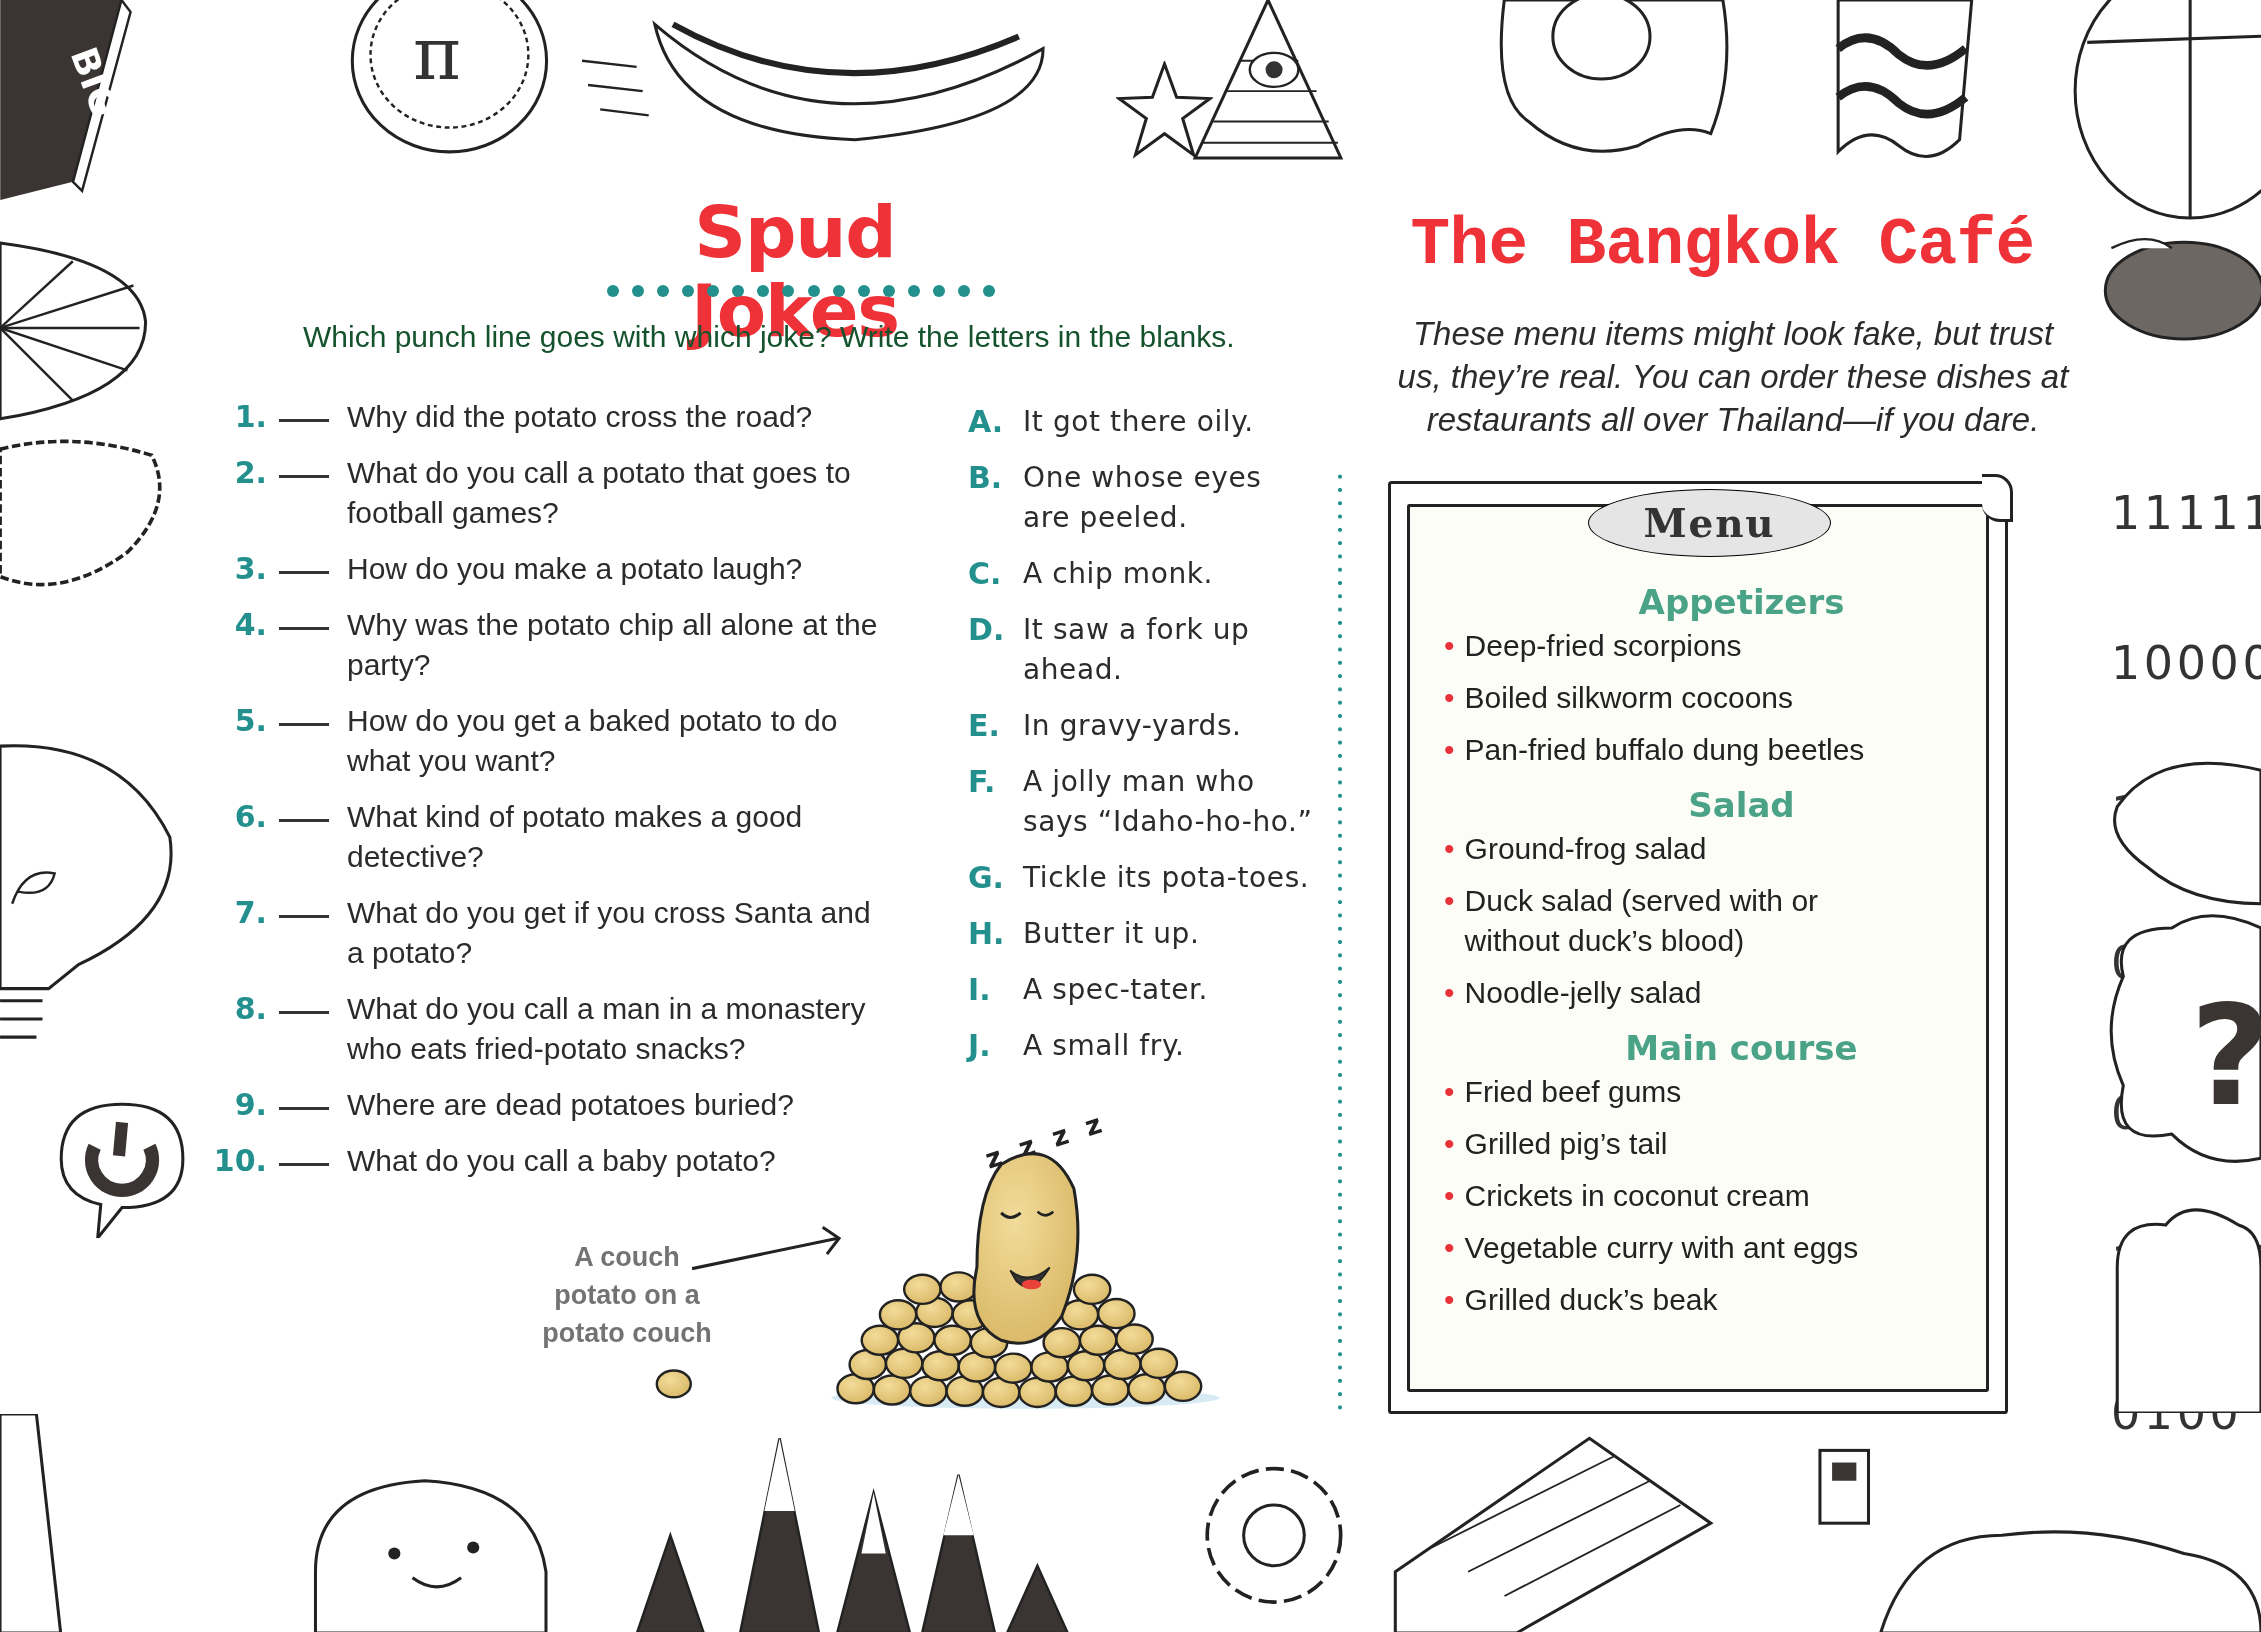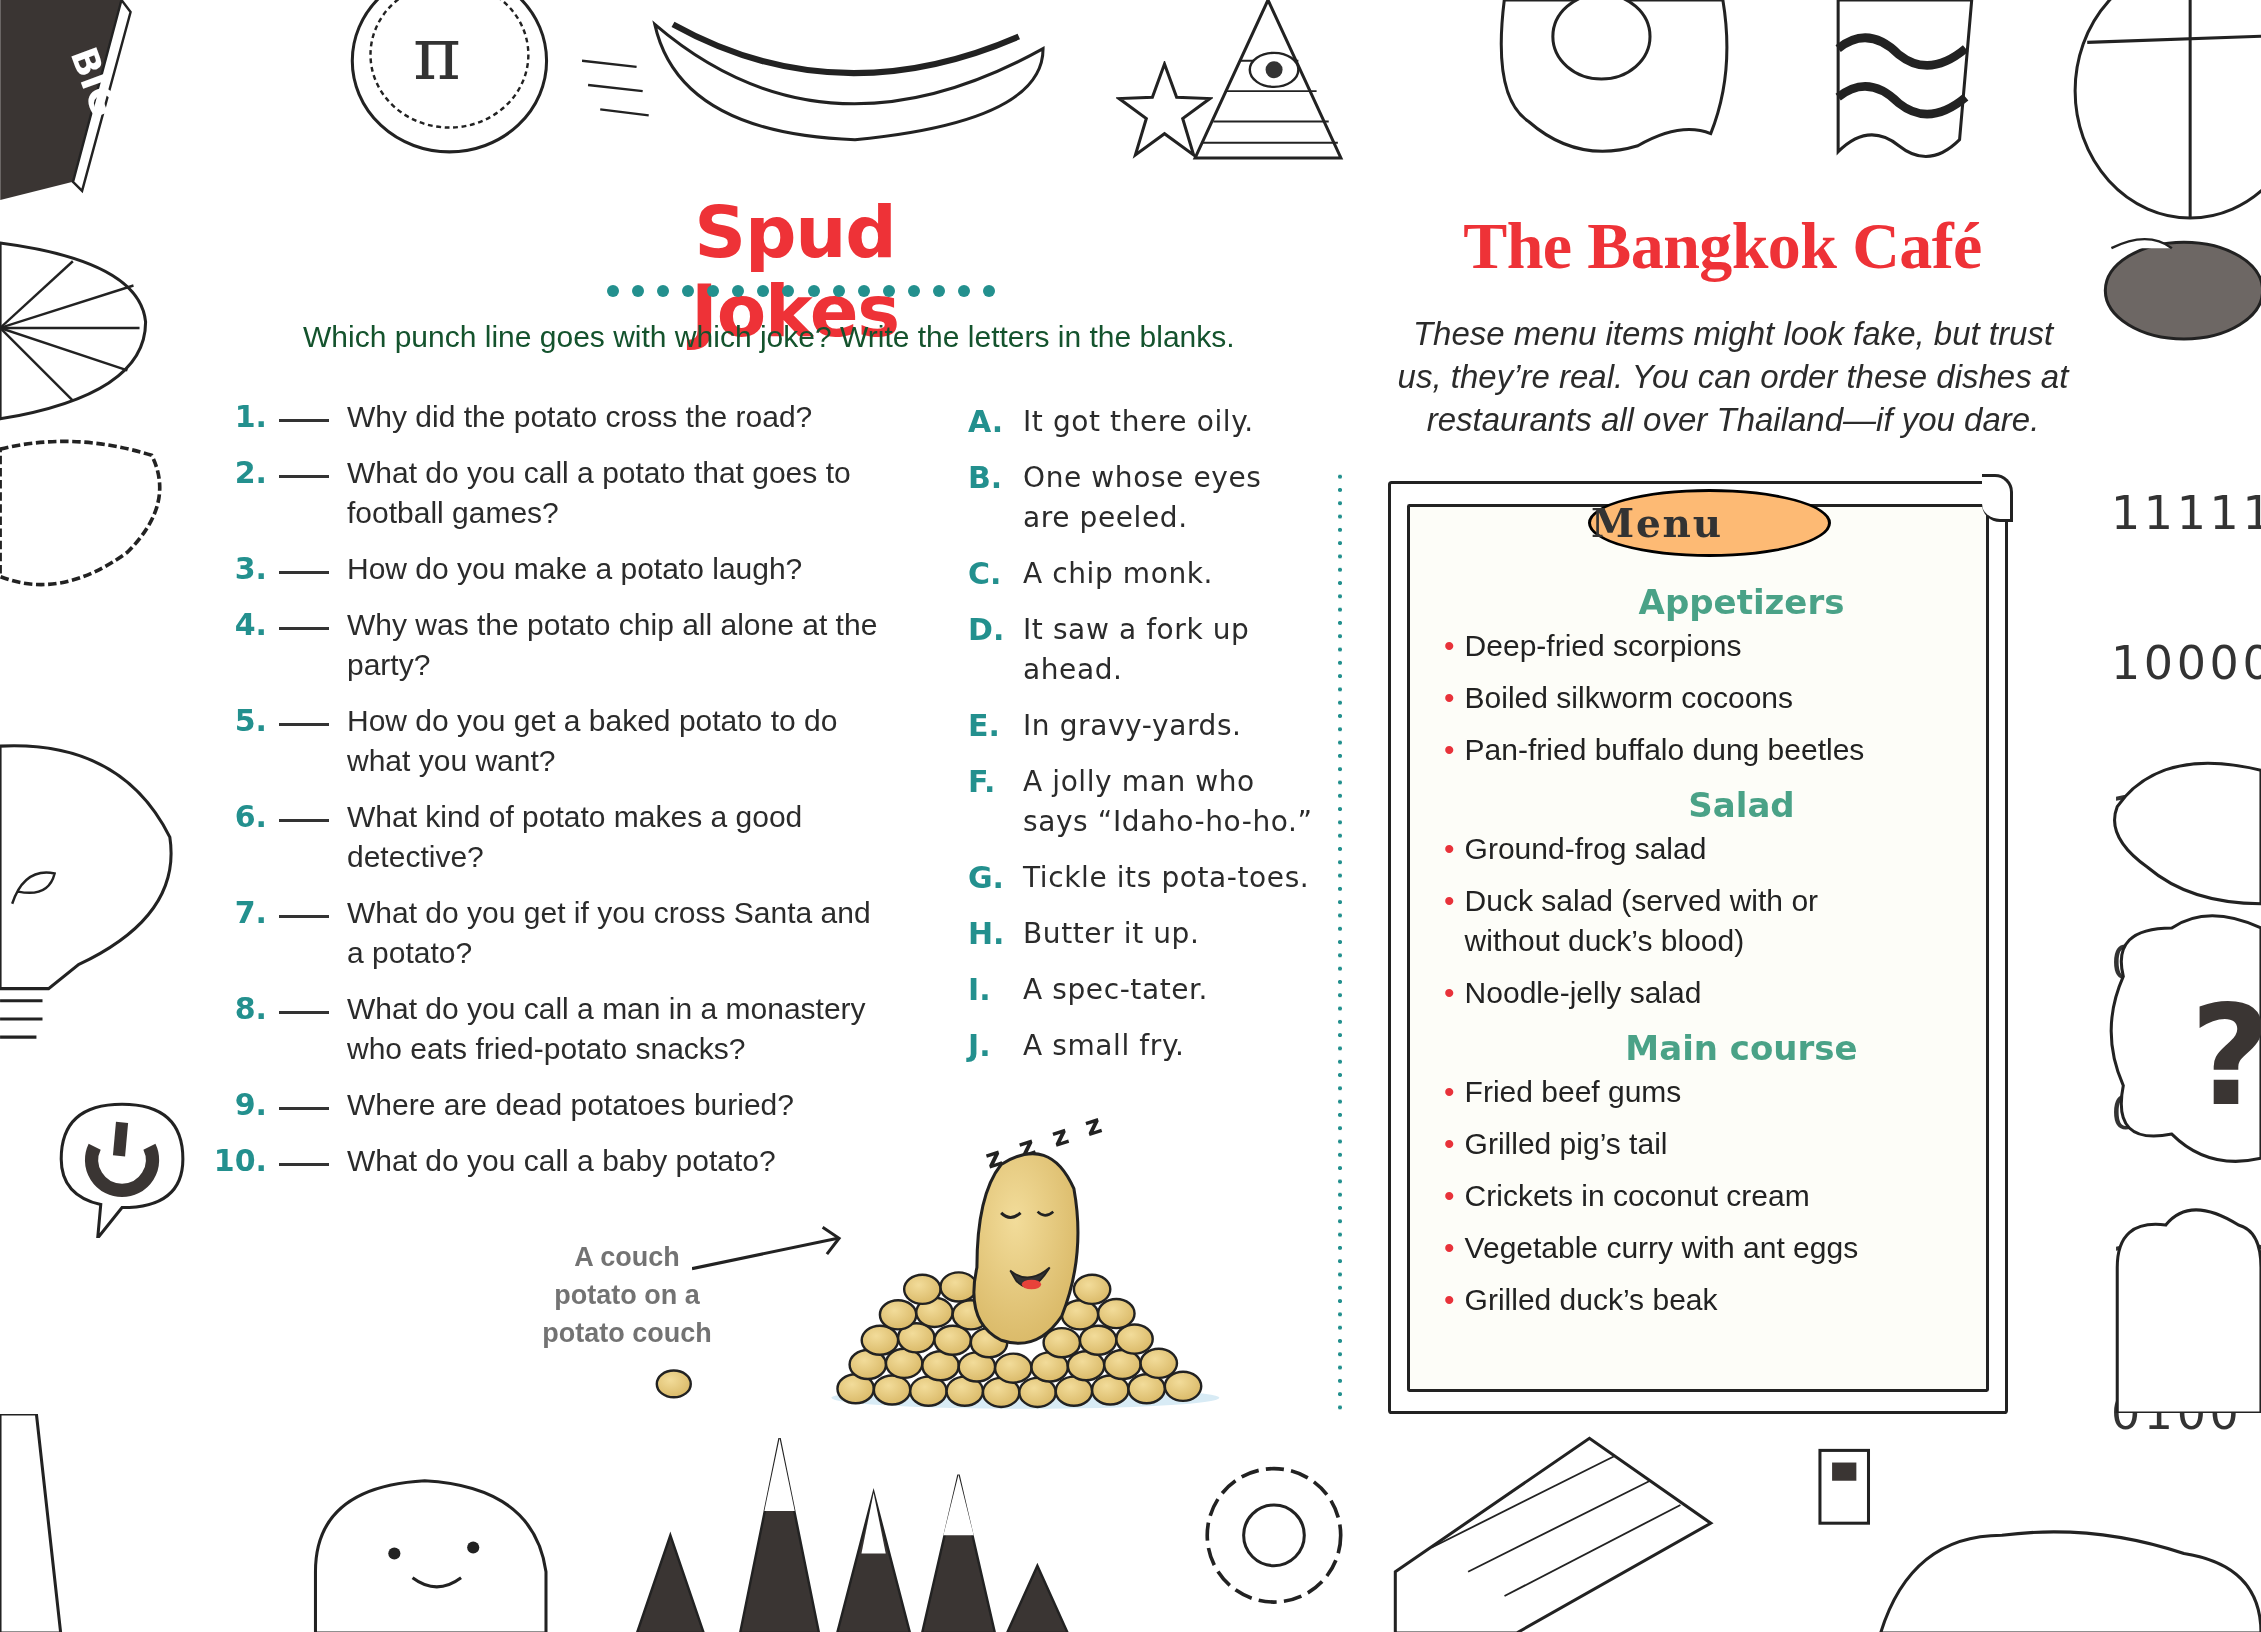--- a/index.html
+++ b/index.html
@@ -52,21 +52,21 @@
     left:530px; top:1238px; width:194px; text-align:center;
     font-size:27px; line-height:38px; color:#737373; font-weight:bold;
   }
   #arrow { left:692px; top:1226px; width:158px; height:61px; }
   #potato-art { left:637px; top:1122px; width:698px; height:291px; }
   #zzz { left:983px; top:1125px; font-family:"DejaVu Sans", sans-serif; font-size:27px; font-weight:bold; color:#222; transform:rotate(-18deg); letter-spacing:4.9px; }
 
   
   #cafe-title {
     left:1389px; top:206px; width:667px; text-align:center;
-    font-family:Liberation Serif, serif; font-weight:bold; font-size:66px;
+    font-family:Liberation Mono, monospace; font-weight:bold; font-size:66px;
     color:#ee3237; letter-spacing:-0.6px; line-height:79px;
   }
   #cafe-intro {
     left:1377px; top:296px; width:680px; text-align:center;
     font-size:33px; line-height:43px; font-style:italic; color:#2b2b2b;
   }
   #menu-card { left:1388px; top:474px; width:625px; height:940px; }
   #menu-card .outer {
     position:absolute; left:0; top:7.3px; right:4.9px; bottom:0;
     border:3px solid #222; border-radius:3.6px; background:#fff;
@@ -74,22 +74,22 @@
   #menu-card .inner {
     position:absolute; left:19.4px; top:30px; right:24px; bottom:22px;
     border:3px solid #222; border-radius:2.4px; background:#fdfdf8;
   }
   #menu-card .curl {
     position:absolute; right:0; top:0; width:28px; height:42px;
     border:3px solid #222; border-left:none; border-radius:0 18px 0 18px; background:#fff;
   }
   #menu-badge {
     left:1588px; top:489px; width:243px; height:68px; border-radius:50%;
-    background:#fdba74; border:3px solid #000000; box-sizing:border-box;
-    display:flex; align-items:center; 
+    background:#e5e5e5; border:1px solid #000000; box-sizing:border-box;
+    display:flex; align-items:center; justify-content:center;
     font-family:"DejaVu Serif", serif; font-weight:bold; font-size:39px; color:#333; letter-spacing:1.8px;
   }
   #menu-sections { left:1444px; top:579px; width:546px; }
   .menu-heading {
     text-align:center; font-family:"DejaVu Sans", sans-serif; font-weight:bold;
     color:#4aa287; font-size:34px; line-height:47px; padding-left:49px;
   }
   .menu-item { display:flex; align-items:flex-start; font-size:30px; line-height:40px; color:#222; margin-bottom:12px; }
   .menu-item .bullet { width:20.6px; flex:0 0 20.6px; color:#e8323a; font-size:30px; }
   .menu-item .label { width:498px; }

